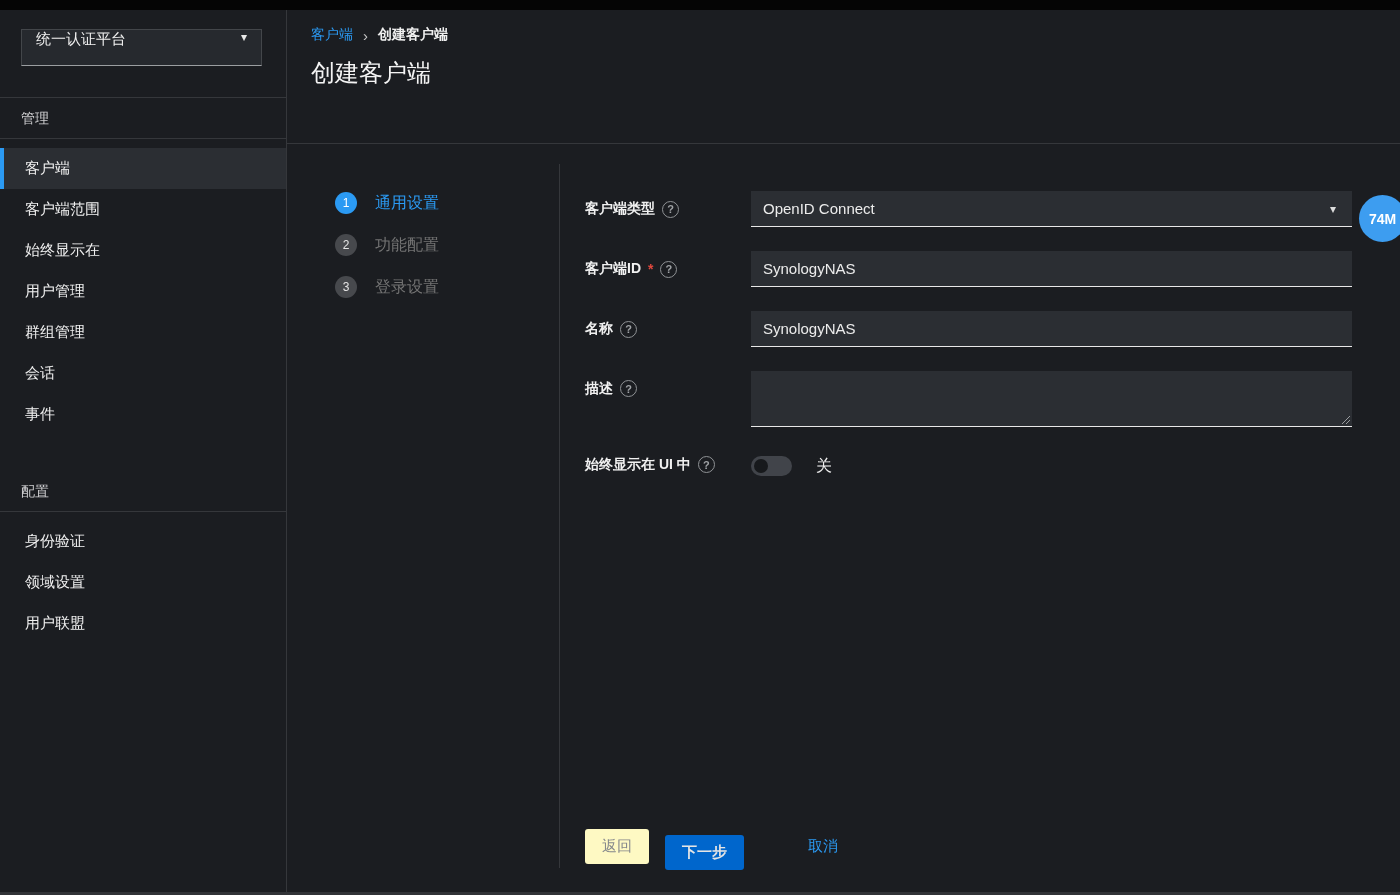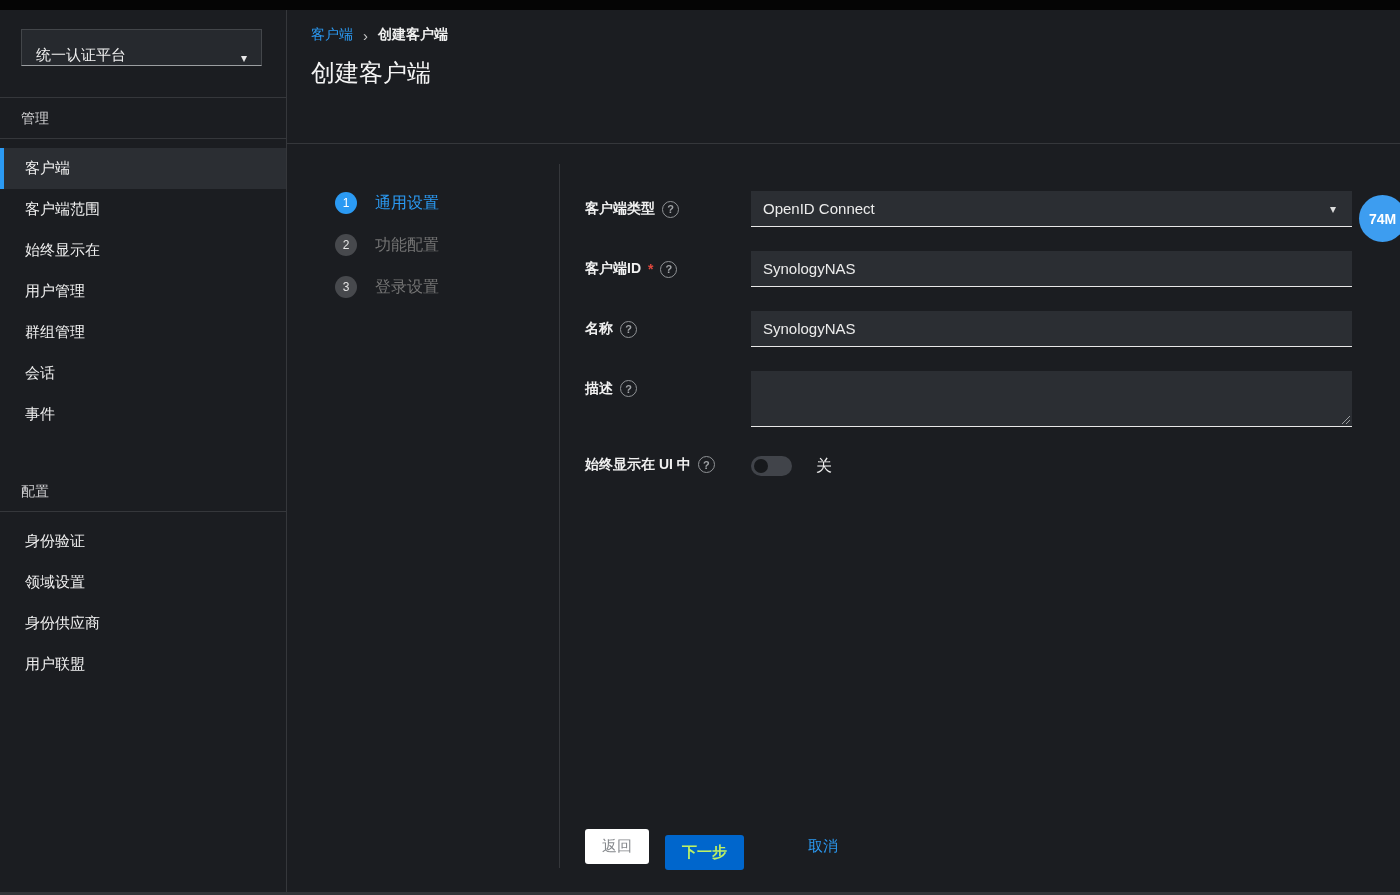--- a/index.html
+++ b/index.html
@@ -9,21 +9,21 @@
     background:#1b1d21; color:#f0f0f0; position:relative;
   }
   .topbar { height:10px; background:#050505; width:100%; }
   .app { display:flex; height:885px; }
 
   
   .sidebar { width:287px; background:#1b1d21; border-right:1px solid #35373b; display:flex; flex-direction:column; }
   .realm-selector {
     margin:19px 24px 0 21px; width:241px; height:37px;
     background:#26292e; border:1px solid #43464a; border-bottom:1px solid #9b9ea1;
-    display:flex; align-items:flex-end; justify-content:space-between;
+    display:flex; align-items:flex-start; justify-content:space-between;
     padding:0 14px; cursor:pointer;
   }
   .realm-selector .realm-label { font-size:15px; color:#f0f0f0; }
   .realm-selector .caret { font-size:12px; color:#e8e8e8; }
   .hdivider { height:1px; background:#35373b; width:100%; }
   .sidebar .hdivider.top { margin-top:31px; }
   .nav-section-label { padding:12px 0 10px 21px; font-size:14px; color:#cfcfd1; }
   .nav-section-label.second { margin-top:36px; }
   .nav-item {
     height:41px; display:flex; align-items:center; padding-left:21px;
@@ -78,22 +78,22 @@
   .pf-textarea { height:56px; position:relative; }
   .resize-handle { position:absolute; right:1px; bottom:1px; width:12px; height:12px; cursor:nwse-resize; }
 
   .switch { width:41px; height:20px; border-radius:10px; background:#41444a; position:relative; cursor:pointer; }
   .switch .knob { position:absolute; left:3px; top:3px; width:14px; height:14px; border-radius:50%; background:#17191c; }
   .switch-state { margin-left:24px; font-size:16px; color:#f0f0f0; }
   .toggle-field { display:flex; align-items:center; height:24px; }
 
   .footer-actions { margin-top:auto; margin-bottom:25px; display:flex; align-items:center; }
   .btn { height:35px; padding:0 17px; border:none; border-radius:3px; font-size:15px; font-family:inherit; cursor:pointer; }
-  .btn-back { background:#ffffff; color:#85888c; cursor:not-allowed; }
-  .btn-next { background:#0066cc; color:#bef264; font-weight:bold; margin-left:16px;margin-top:13px; }
+  .btn-back { background:#fef9c3; color:#85888c; cursor:not-allowed; }
+  .btn-next { background:#0066cc; color:#e5e5e5; font-weight:bold; margin-left:16px;margin-top:13px; }
   .btn-cancel { background:none; border:none; color:#2b9af3; font-size:15px; font-family:inherit; margin-left:64px; cursor:pointer; }
 
   .float-badge {
     position:absolute; left:1359px; top:195px; width:47px; height:47px; border-radius:50%;
     background:#3d9df0; color:#ffffff; font-size:14px; font-weight:bold;
     display:flex; align-items:center; justify-content:center; cursor:pointer; z-index:10;
   }
   .bottom-edge { position:absolute; left:0; bottom:0; width:100%; height:3px; background:#313337; }
 </style>
 </head>
@@ -137,23 +137,20 @@
     </div>
 
     <div class="nav-section-label second">配置</div>
     <div class="hdivider"></div>
     <div class="nav-list">
       <div class="nav-item">
           <span>身份验证</span>
         </div>
       <div class="nav-item">
           <span>领域设置</span>
-        </div>
-      <div class="nav-item">
-          <span>身份供应商</span>
         </div>
       <div class="nav-item">
           <span>用户联盟</span>
         </div>
     </div>
   </div>
 
   <div class="main">
     <div class="page-header">
       <div class="breadcrumb">

